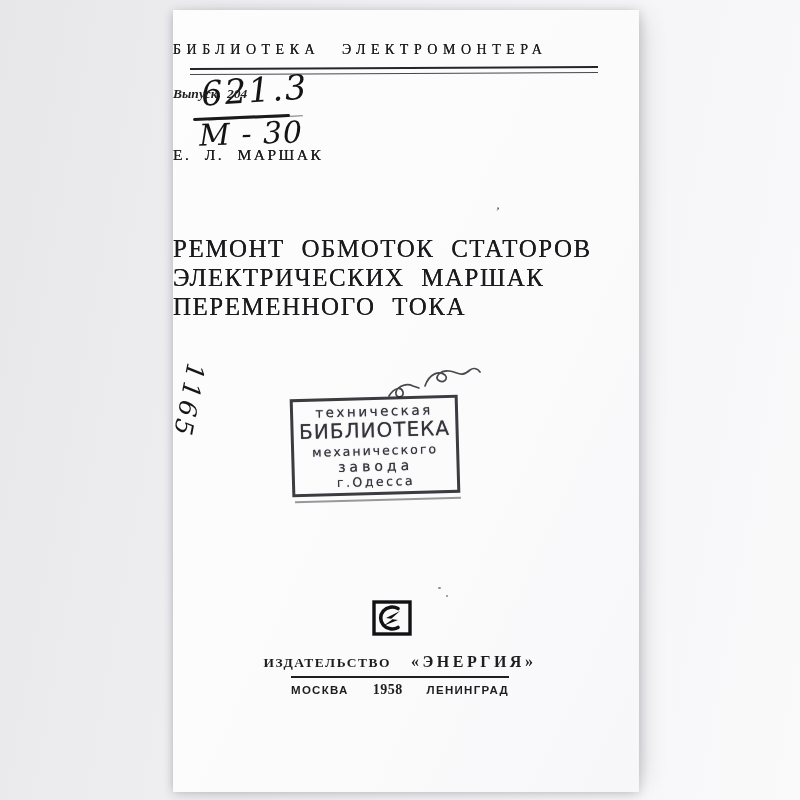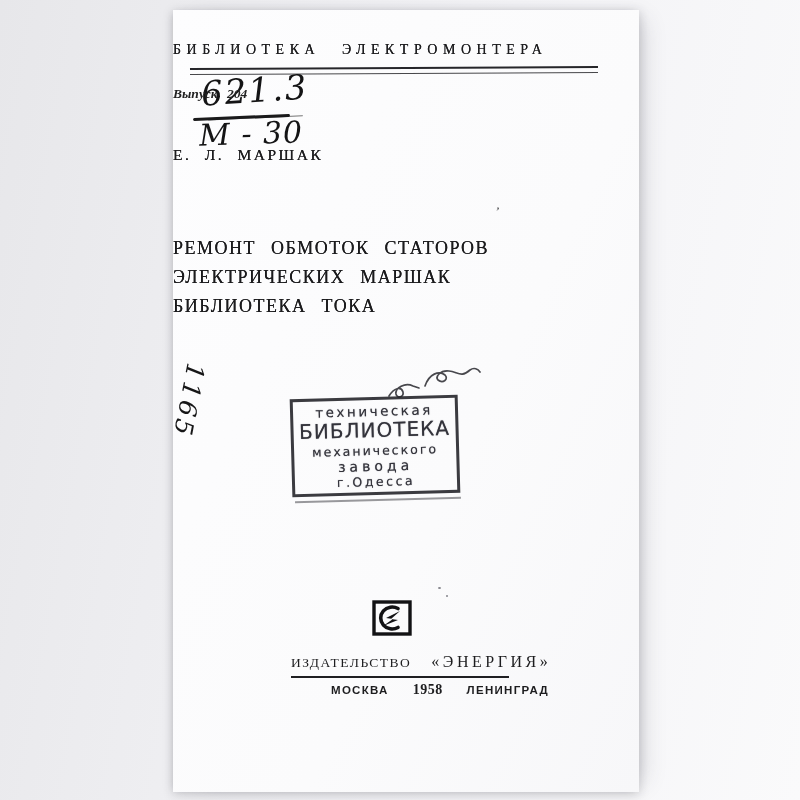--- a/index.html
+++ b/index.html
@@ -36,21 +36,21 @@
   .hw{font-style:italic;color:#141415;font-family:"DejaVu Serif",serif;}
   .call-top{left:28px;top:60px;font-size:34px;transform:rotate(-4deg);letter-spacing:2px;}
   .call-underline{left:20px;top:106px;width:97px;height:3px;background:#1a1a1b;border-radius:2px;transform:rotate(-2.5deg);box-shadow:14px 1px 0 -1px rgba(26,26,27,.6);}
   .call-bottom{left:26px;top:106px;font-size:30px;transform:rotate(-2deg);letter-spacing:1px;}
   .author{
     position:absolute;left:0;right:16px;top:136px;
     font-size:15.5px;letter-spacing:2.5px;word-spacing:7px;color:#1d1d1f;text-shadow:0 0 .4px #1d1d1f;
   }
   .title{
     position:absolute;left:0;right:0;top:224px;
-    font-size:18px;line-height:29px;letter-spacing:1.5px;word-spacing:9px;
+    font-size:25px;line-height:29px;letter-spacing:1.5px;word-spacing:9px;
     color:#1b1b1d;text-shadow:0 0 .6px #1b1b1d;
   }
   .stray{left:322px;top:194px;font-size:13px;color:#3a3a3c;transform:rotate(14deg);}
   .inventory{
     left:-34px;top:376px;width:100px;text-align:center;
     font-size:25px;letter-spacing:3px;
     transform:rotate(101deg);
     font-style:italic;color:#161617;font-family:"DejaVu Serif",serif;
   }
   .stamp{
@@ -65,30 +65,30 @@
   .stamp .l1{font-size:13.5px;letter-spacing:2.5px;}
   .stamp .l2{font-size:20px;letter-spacing:1px;line-height:22px;}
   .stamp .l3{font-size:12.5px;letter-spacing:2px;line-height:15px;margin-top:2px;}
   .stamp .l4{font-size:14px;letter-spacing:4px;line-height:16px;}
   .stamp .l5{font-size:12.5px;letter-spacing:2.5px;line-height:15px;}
   .stamp-smudge{left:122px;top:489px;width:166px;height:2px;background:rgba(32,32,38,.45);transform:rotate(-1.6deg);}
   .speck{border-radius:50%;background:#85858c;}
   .logo{left:198px;top:589px;width:42px;height:39px;}
   .pub-row{
     left:118px;top:643px;width:218px;
-    display:flex;justify-content:space-between;align-items:baseline;
-    font-weight:normal;color:#1d1d1f;gap:20px;
+    display:flex;justify-content:center;align-items:baseline;
+    font-weight:bold;color:#1d1d1f;gap:20px;
   }
   .pub-label{font-size:13.5px;letter-spacing:1.5px;}
   .pub-name{font-size:16px;letter-spacing:3.5px;}
   .pub-rule{left:118px;top:666px;width:218px;height:1.7px;background:#1f1f22;}
   .imprint-row{
     left:118px;top:672px;width:218px;
     display:flex;justify-content:space-between;align-items:baseline;
-    font-weight:bold;color:#1d1d1f;margin-left:40px;
+    font-weight:bold;color:#1d1d1f;
   }
   .city{font-size:11.5px;letter-spacing:1.3px;font-family:"Liberation Sans",sans-serif;}
   .year{font-size:14px;letter-spacing:.5px;}
   .sig{left:212px;top:352px;}
 </style>
 </head>
 <body>
 
 <div class="scan-wrap">
   <div class="page">
@@ -100,21 +100,21 @@
     <div class="abs call-underline"></div>
     <span class="abs hw call-bottom">М - 30</span>
 
     <div class="issue">Выпуск 204</div>
 
     <div class="author">Е. Л. МАРШАК</div>
 
     <div class="title">
       <div>РЕМОНТ ОБМОТОК СТАТОРОВ</div>
       <div>ЭЛЕКТРИЧЕСКИХ МАРШАК</div>
-      <div>БИБЛИОТЕКА ТОКА</div>
+      <div>ПЕРЕМЕННОГО ТОКА</div>
     </div>
 
     <span class="abs stray">’</span>
 
     <span class="abs inventory">1165</span>
 
     <svg class="abs sig" width="98" height="44" viewBox="0 0 98 44">
       <path d="M4,34 C9,26 16,24 18,30 C19,35 12,37 11,32 C10,26 20,20 28,24 L34,26
                M40,24 C44,12 54,8 60,13 C64,17 58,22 53,18 C50,15 55,8 64,9 C73,10 76,16 85,8 C89,5 93,7 95,10" fill="none" stroke="rgba(40,40,46,.85)" stroke-width="1.7" stroke-linecap="round"></path>
     </svg>

